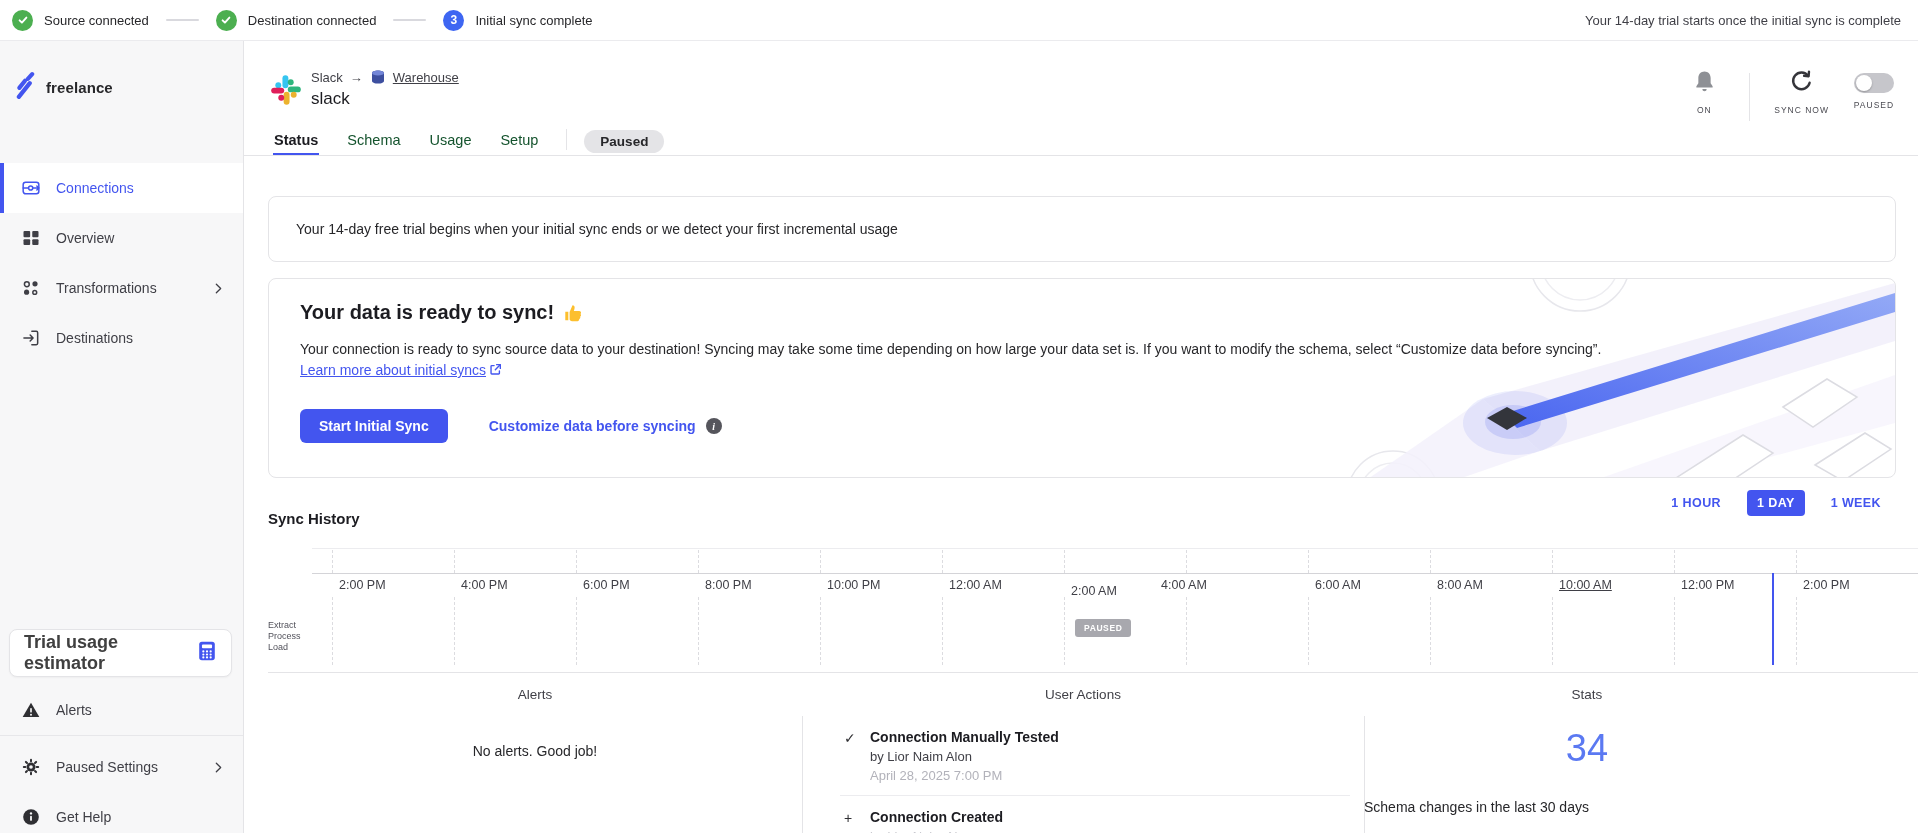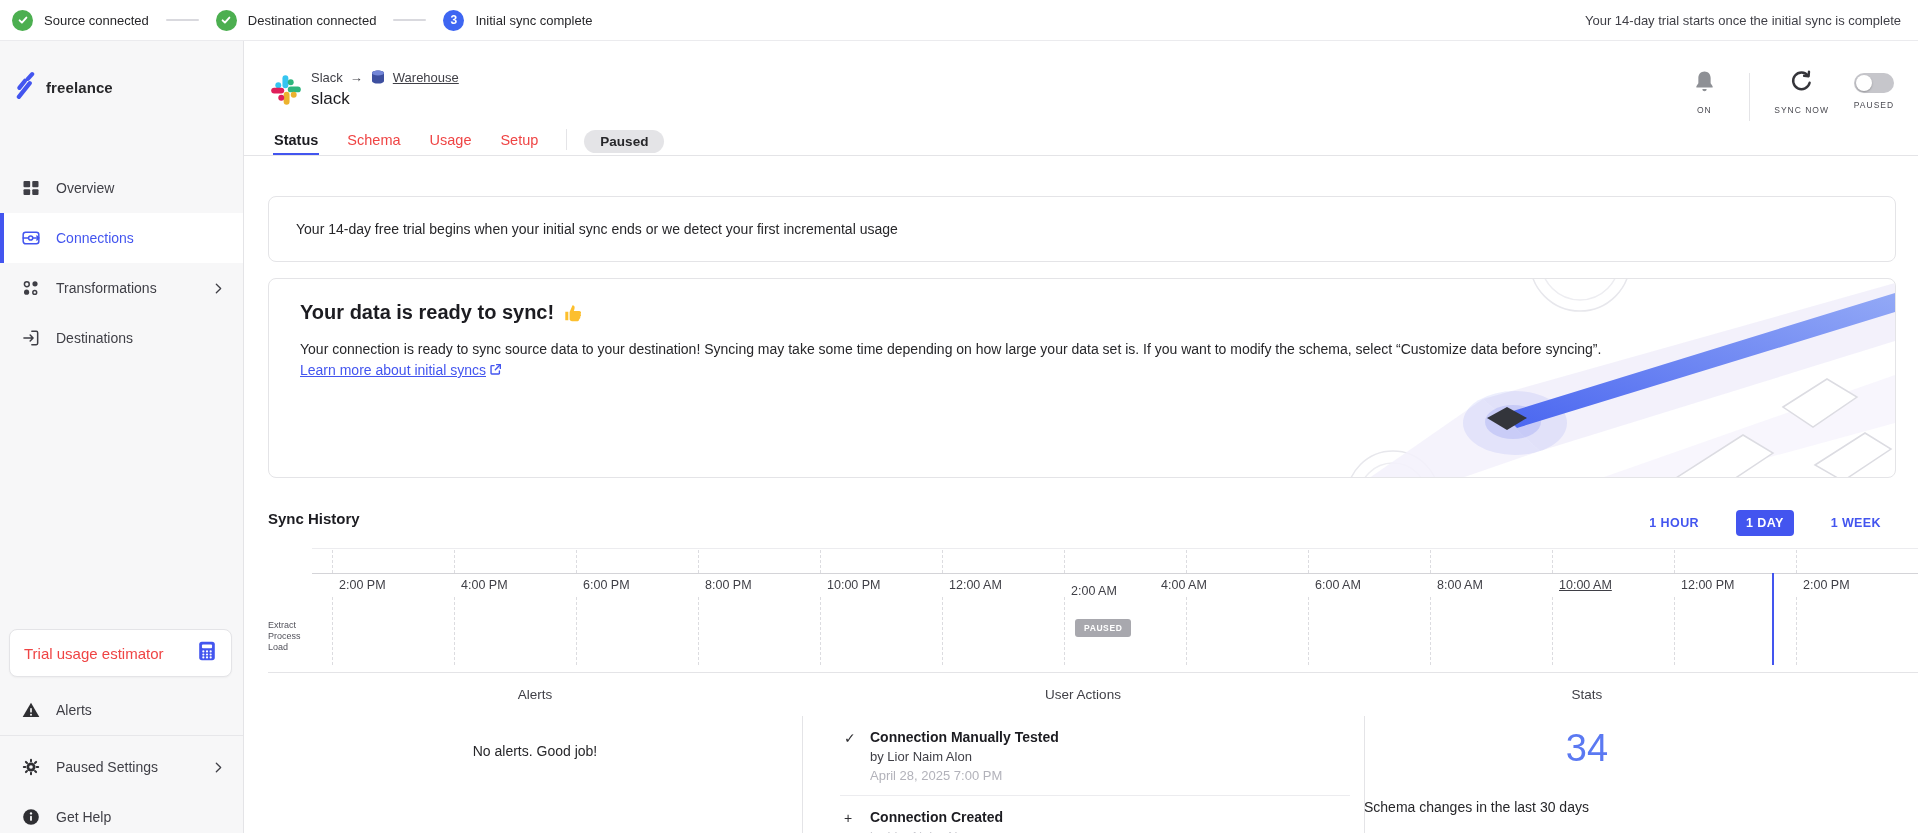--- a/index.html
+++ b/index.html
@@ -42,38 +42,38 @@
   .nav-item{height:50px;display:flex;align-items:center;gap:15px;padding:0 18px 0 21px;
     font-size:14px;font-weight:500;color:var(--text-mid);cursor:pointer;position:relative}
   .nav-item .nav-icon{width:20px;height:20px;flex:none}
   .nav-item.active{background:#fff;color:var(--accent)}
   .nav-item.active::before{content:"";position:absolute;left:0;top:0;bottom:0;width:4px;background:var(--accent)}
   .nav-chevron{margin-left:auto;width:13px;height:13px}
 
   .trial-card{position:absolute;left:9px;right:11px;top:588px;height:48px;background:#fff;
     border:1px solid var(--border);border-radius:8px;display:flex;align-items:center;
     justify-content:space-between;padding:0 13px 0 14px;cursor:pointer;box-shadow:0 1px 2px rgba(0,0,0,.04)}
-  .trial-card-label{font-size:15px;font-weight:400;color:#ef4444}
+  .trial-card-label{font-size:18px;font-weight:700;color:#404040}
 
   .sb-item{position:absolute;left:0;right:0;height:40px;display:flex;align-items:center;gap:15px;
     padding:0 18px 0 21px;font-size:14px;font-weight:500;color:var(--text-mid);cursor:pointer}
   .sb-item .nav-icon{width:20px;height:20px;flex:none}
   .sb-divider{position:absolute;left:0;right:0;top:694px;border-top:1px solid #e7e7ea}
 
   
   .slack-logo{position:absolute;left:270px;top:74px;width:32px;height:32px;cursor:default}
   .breadcrumb{position:absolute;left:311px;top:69px;display:flex;align-items:center;gap:7px;
     font-size:13px;color:var(--text-mid)}
   .wh-icon{width:16px;height:16px}
   .wh-link{text-decoration:underline;color:var(--text-mid);cursor:pointer}
   .conn-title{position:absolute;left:311px;top:89px;font-size:17px;color:var(--text-dark)}
   .header-border{position:absolute;left:244px;right:0;top:155px;border-top:1px solid var(--border)}
 
   .tabs{position:absolute;left:273px;top:126px;height:30px;display:flex;align-items:stretch}
-  .tab{display:flex;align-items:center;padding:0 1px;margin-right:27px;font-size:14.5px;color:#ef4444;
+  .tab{display:flex;align-items:center;padding:0 1px;margin-right:27px;font-size:14.5px;color:#14532d;
     cursor:pointer;border-bottom:3px solid transparent}
   .tab.active{color:var(--text-dark);font-weight:700;border-bottom-color:var(--accent)}
   .tab-divider{width:1px;background:var(--border);margin:3px 12px 6px 0}
   .status-pill{align-self:center;background:#e4e4e7;color:#27272a;font-weight:700;font-size:13.5px;
     border-radius:12px;padding:4px 16px;margin-left:5px}
 
   .hdr-controls{position:absolute;top:69px;right:23px;display:flex;align-items:flex-start;gap:24px}
   .ctrl{display:flex;flex-direction:column;align-items:center;gap:7px;cursor:pointer;min-width:42px}
   .ctrl-label{font-size:8.5px;letter-spacing:1px;color:#4b4b52;font-weight:500}
   .ctrl-divider{width:1px;height:48px;background:var(--border);margin-top:4px}
@@ -97,21 +97,21 @@
   .card-actions{position:absolute;left:31px;top:130px;display:flex;align-items:center}
   .primary-btn{background:var(--accent);color:#fff;font-weight:700;font-size:14px;border:none;border-radius:6px;
     height:34px;padding:0 19px;cursor:pointer;font-family:inherit}
   .customize-link{color:var(--accent);font-weight:700;font-size:14px;cursor:pointer;margin-left:41px}
   .info-icon{width:16px;height:16px;border-radius:50%;background:#55555c;color:#fff;font-size:10px;
     font-weight:700;font-style:italic;display:inline-flex;align-items:center;justify-content:center;
     margin-left:10px;cursor:pointer;font-family:"Liberation Serif",serif}
 
   
   .sh-title{position:absolute;left:268px;top:510px;font-size:15px;font-weight:700;color:var(--text-dark)}
-  .sh-ranges{position:absolute;right:27px;top:510px;display:flex;align-items:flex-start;gap:27px}
+  .sh-ranges{position:absolute;right:27px;top:490px;display:flex;align-items:flex-start;gap:16px}
   .range-btn{color:var(--accent);font-size:12.5px;font-weight:700;letter-spacing:.4px;padding:6px 10px;
     border-radius:4px;cursor:pointer;white-space:nowrap}
   .range-btn.active{background:var(--accent);color:#fff}
 
   .timeline{position:absolute;left:312px;right:0;top:548px;height:117px;border-top:1px solid #ececef}
   .tick-grid{position:absolute;top:1px;height:23px;width:0;border-left:1px dashed #dcdce0}
   .axis{position:absolute;left:0;right:0;top:24px;border-top:1px solid #d4d4d8}
   .time-label{position:absolute;top:29px;font-size:12.5px;color:#3f3f46;white-space:nowrap}
   .body-grid{position:absolute;top:48px;bottom:0;width:0;border-left:1px dashed #dcdce0}
   .paused-badge{position:absolute;left:763px;top:70px;background:#a8a8ae;color:#fff;font-size:8.5px;
@@ -178,41 +178,41 @@
         <svg width="19" height="29" viewBox="0 0 20 30" fill="none" stroke="#4355ef" stroke-width="4.4" stroke-linecap="round">
             <path d="M3 27 14.5 12.5"></path>
             <path d="M3.5 17.5 9.5 10"></path>
             <path d="M12.5 8 17 3"></path>
           </svg>
       </span>
       <span class="brand-name">freelance</span>
     </div>
 
     <nav class="nav">
+      <div class="nav-item active">
+        <span class="nav-icon">
+          <svg viewBox="0 0 24 24" width="20" height="20" fill="none" stroke="currentColor" stroke-width="1.8" stroke-linecap="round" stroke-linejoin="round">
+              <rect x="2.6" y="5" width="18.8" height="14" rx="3"></rect>
+              <path d="M2.6 12h6"></path>
+              <circle cx="11.6" cy="12" r="2.5"></circle>
+              <path d="M14.3 12h7.1M19 9.6 21.4 12 19 14.4"></path>
+            </svg>
+        </span>
+        <span>Connections</span>
+      </div>
       <div class="nav-item">
         <span class="nav-icon">
           <svg viewBox="0 0 24 24" width="20" height="20" fill="currentColor">
               <rect x="3" y="3.5" width="8" height="7.5" rx="1.2"></rect>
               <rect x="13.5" y="3.5" width="7.5" height="7.5" rx="1.2"></rect>
               <rect x="3" y="13.5" width="8" height="7" rx="1.2"></rect>
               <rect x="13.5" y="13.5" width="7.5" height="7" rx="1.2"></rect>
             </svg>
         </span>
         <span>Overview</span>
-      </div>
-      <div class="nav-item active">
-        <span class="nav-icon">
-          <svg viewBox="0 0 24 24" width="20" height="20" fill="none" stroke="currentColor" stroke-width="1.8" stroke-linecap="round" stroke-linejoin="round">
-              <rect x="2.6" y="5" width="18.8" height="14" rx="3"></rect>
-              <path d="M2.6 12h6"></path>
-              <circle cx="11.6" cy="12" r="2.5"></circle>
-              <path d="M14.3 12h7.1M19 9.6 21.4 12 19 14.4"></path>
-            </svg>
-        </span>
-        <span>Connections</span>
       </div>
       <div class="nav-item">
         <span class="nav-icon">
           <svg viewBox="0 0 24 24" width="20" height="20" fill="currentColor">
               <circle cx="7" cy="7.5" r="2.9" fill="none" stroke="currentColor" stroke-width="1.8"></circle>
               <circle cx="16.8" cy="7" r="3.1"></circle>
               <circle cx="6.7" cy="17" r="3.1"></circle>
               <circle cx="16.5" cy="17.3" r="2.3" fill="none" stroke="currentColor" stroke-width="1.8"></circle>
             </svg>
         </span>
@@ -414,20 +414,25 @@
       </span>
     </div>
     <div class="card-body">
       <span>Your connection is ready to sync source data to your destination! Syncing may take some time depending on how large your data set is. If you want to modify the schema, select “Customize data before syncing”. </span><a class="learn-link">Learn more about initial syncs</a><span class="ext-icon">
         <svg viewBox="0 0 14 14" width="13" height="13" fill="none" stroke="#4355ef" stroke-width="1.5" stroke-linecap="round" stroke-linejoin="round">
             <path d="M5.5 2.8H3a.8.8 0 0 0-.8.8v7.4a.8.8 0 0 0 .8.8h7.4a.8.8 0 0 0 .8-.8V8.5"></path>
             <path d="M8.2 1.8h4v4"></path>
             <path d="M12 2 6.8 7.2"></path>
           </svg>
       </span>
+    </div>
+    <div class="card-actions">
+      <button class="primary-btn">Start Initial Sync</button>
+      <span class="customize-link">Customize data before syncing</span>
+      <span class="info-icon">i</span>
     </div>
   </div>
 
   <div class="sh-title">Sync History</div>
   <div class="sh-ranges">
     <div class="range-btn">1 HOUR</div>
     <div class="range-btn active">1 DAY</div>
     <div class="range-btn">1 WEEK</div>
   </div>
 

